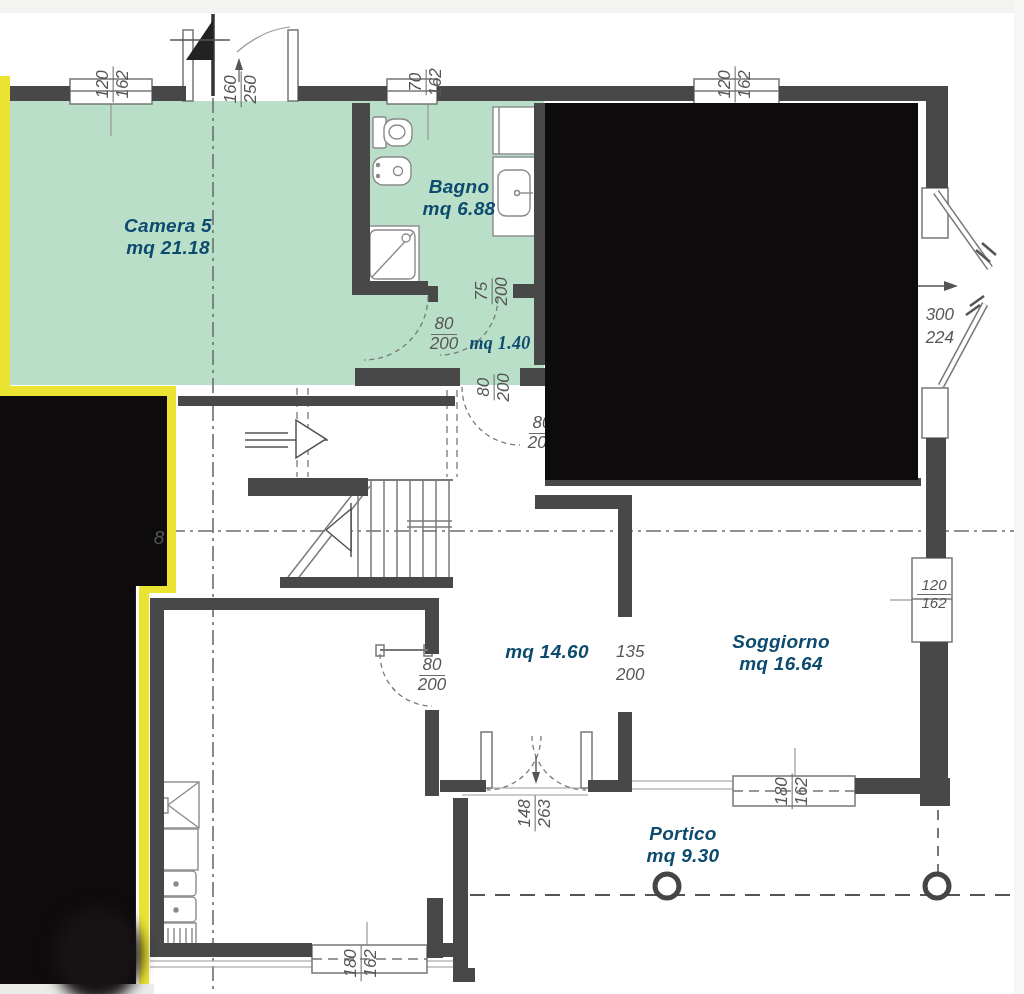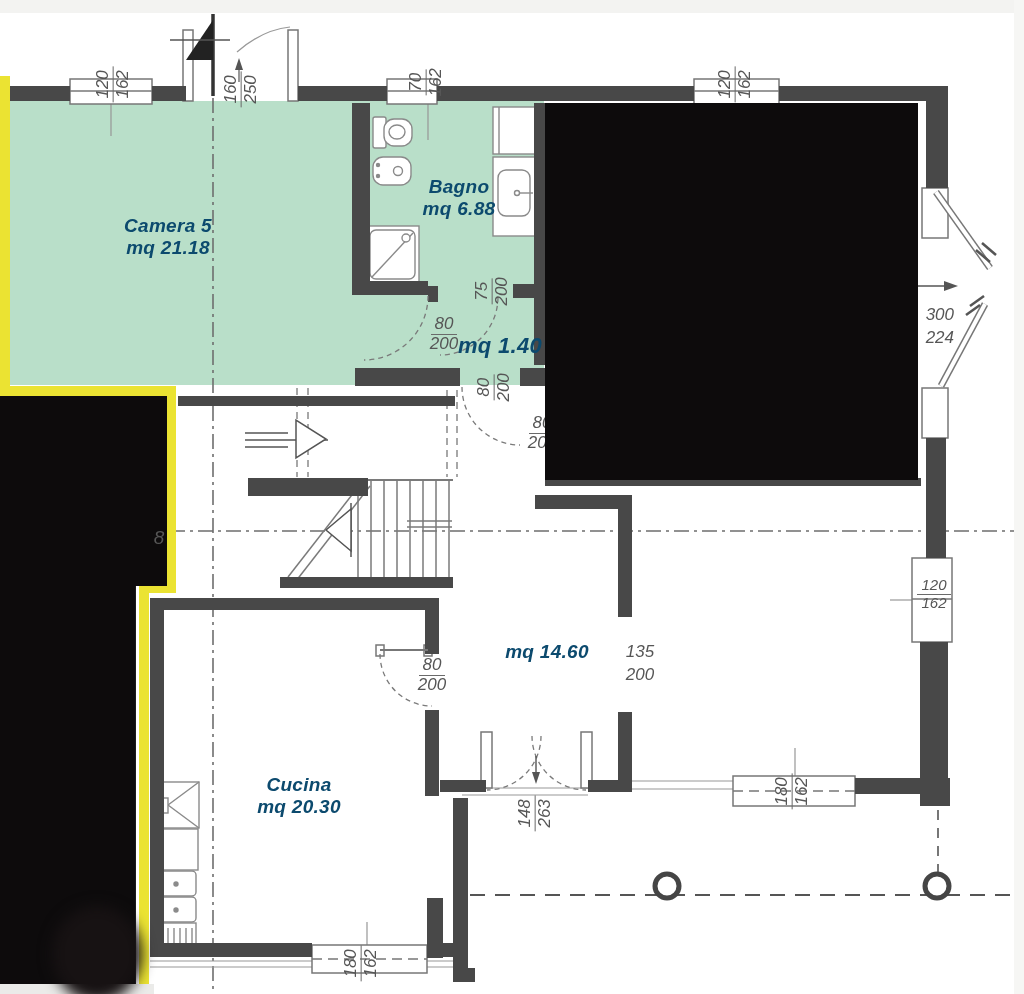--- a/index.html
+++ b/index.html
@@ -1,28 +1,28 @@
 <!DOCTYPE html>
 <html><head>
 <meta charset="utf-8">
 <style>
   html,body{margin:0;padding:0;background:#fff;}
   #plan{position:relative;width:1024px;height:994px;background:#ffffff;overflow:hidden;
         font-family:"Liberation Sans",sans-serif;}
   #plan svg{position:absolute;left:0;top:0;z-index:1;}
   .lbl{position:absolute;z-index:10;font:italic 600 19px "Liberation Sans",sans-serif;
        color:#0c4a6e;text-align:center;line-height:1.18;letter-spacing:.3px;white-space:nowrap;}
-  .lbl.small{font-size:22px;}
+  .lbl.small{font-size:18px;font-family:Liberation Serif, serif;}
   .dim{position:absolute;z-index:10;display:flex;flex-direction:column;align-items:center;
        font:italic 500 17px "Liberation Sans",sans-serif;color:#565656;line-height:1.08;
        white-space:nowrap;width:48px;}
   .dim .top{border-bottom:1.6px solid #6a6a6a;padding:0 4px 1px;}
   .dim.nobar .top{border-bottom:none;padding:0;}
   .dim.rot{transform:rotate(-90deg);}
-  .dim.leftal{align-items:center;}
+  .dim.leftal{align-items:flex-start;}
   .dim.rightal{align-items:flex-end;}
   .dim.gap .bot{margin-top:5px;}
   .dim.smalltxt{font-size:15px;width:40px;}
   .redact{position:absolute;background:#0d0b0c;z-index:20;}
   #redact-left{left:0;top:396px;width:167px;height:588px;
      clip-path:polygon(0 0,100% 0,100% 32.3%,81.4% 32.3%,81.4% 100%,0 100%);}
   #edge-top{position:absolute;left:0;top:0;width:1024px;height:13px;background:#f3f3f1;z-index:15;}
   #edge-right{position:absolute;right:0;top:0;width:10px;height:994px;background:#f6f6f4;z-index:15;}
   #edge-bl{position:absolute;left:0;top:984px;width:154px;height:10px;background:#ebebe9;z-index:21;}
   #smudge{position:absolute;left:52px;top:906px;width:90px;height:96px;border-radius:50%;
@@ -271,23 +271,27 @@
 <div class="lbl" style="left:399px;top:176px;width:120px;">
   <div>Bagno</div>
   <div>mq 6.88</div>
 </div>
 <div class="lbl small" style="left:452px;top:333px;width:96px;">
   <div>mq 1.40</div>
 </div>
 <div class="lbl" style="left:492px;top:641px;width:110px;">
   <div>mq 14.60</div>
 </div>
-<div class="lbl" style="left:229px;top:774px;width:140px;">
-  <div>Cucina</div>
-  <div>mq 20.30</div>
+<div class="lbl" style="left:711px;top:631px;width:140px;">
+  <div>Soggiorno</div>
+  <div>mq 16.64</div>
+</div>
+<div class="lbl" style="left:613px;top:823px;width:140px;">
+  <div>Portico</div>
+  <div>mq 9.30</div>
 </div>
 
 <div class="dim rot" style="left:89px;top:65px;">
   <span class="top">120</span>
   <span class="bot">162</span>
 </div>
 <div class="dim rot" style="left:217px;top:70px;">
   <span class="top">160</span>
   <span class="bot">250</span>
 </div>

